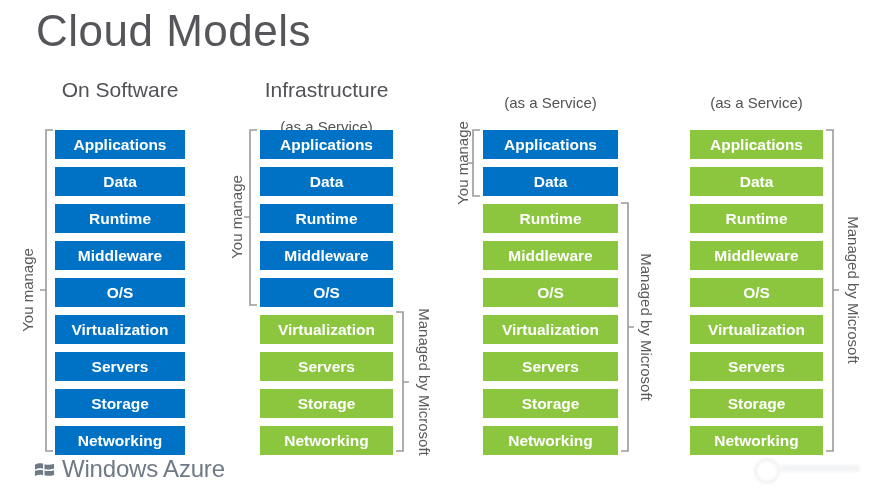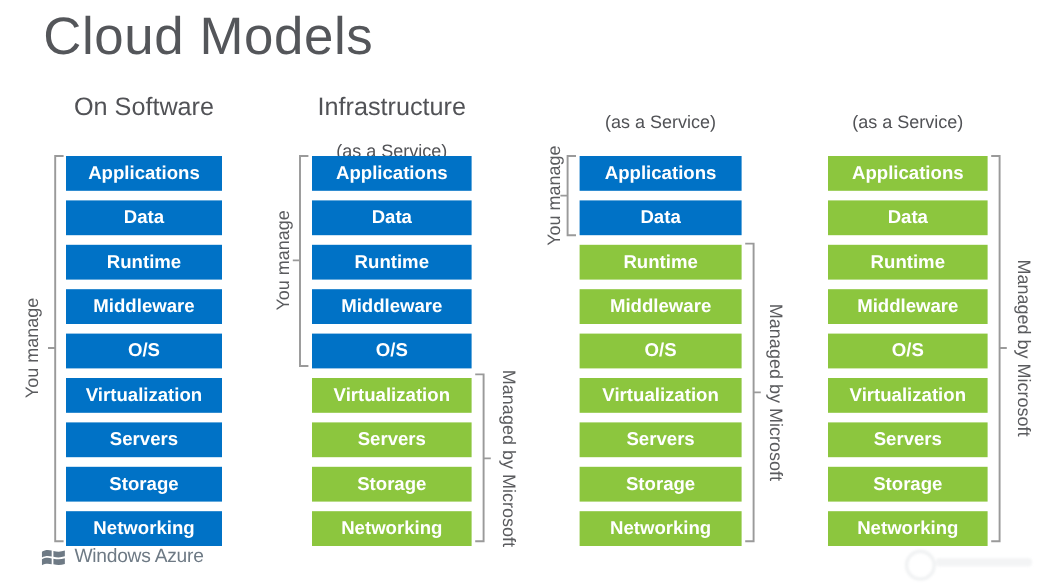--- a/index.html
+++ b/index.html
@@ -14,21 +14,21 @@
   .layer-box{height:29px;line-height:29px;text-align:center;color:#fff;
              font-size:15.5px;font-weight:700;}
   .layer-box.blue{background:var(--blue,#0072C6);}
   .layer-box.green{background:var(--green,#8CC63E);}
   .brackets{position:absolute;left:0;top:0;pointer-events:none;}
   .vlabel{position:absolute;white-space:nowrap;font-size:15px;color:#5a5b5e;}
   .vlabel.up{transform:translate(-50%,-50%) rotate(-90deg);}
   .vlabel.down{transform:translate(-50%,-50%) rotate(90deg);}
   .logo{position:absolute;left:34px;top:455px;display:flex;align-items:center;gap:7px;
         color:#6e7a85;}
-  .logo-text{font-size:16px;letter-spacing:-.2px;}
+  .logo-text{font-size:24px;letter-spacing:-.2px;}
   .watermark{position:absolute;right:14px;bottom:6px;width:112px;height:26px;opacity:.5;
              filter:blur(1px);}
   .watermark .wm-circle{position:absolute;left:0;top:2px;width:20px;height:20px;
              border:3px solid #e3e6e8;border-radius:50%;}
   .watermark .wm-bar{position:absolute;left:26px;top:9px;width:80px;height:7px;
              background:#e8eaec;border-radius:3px;}
 </style>
 </head>
 <body>
 

